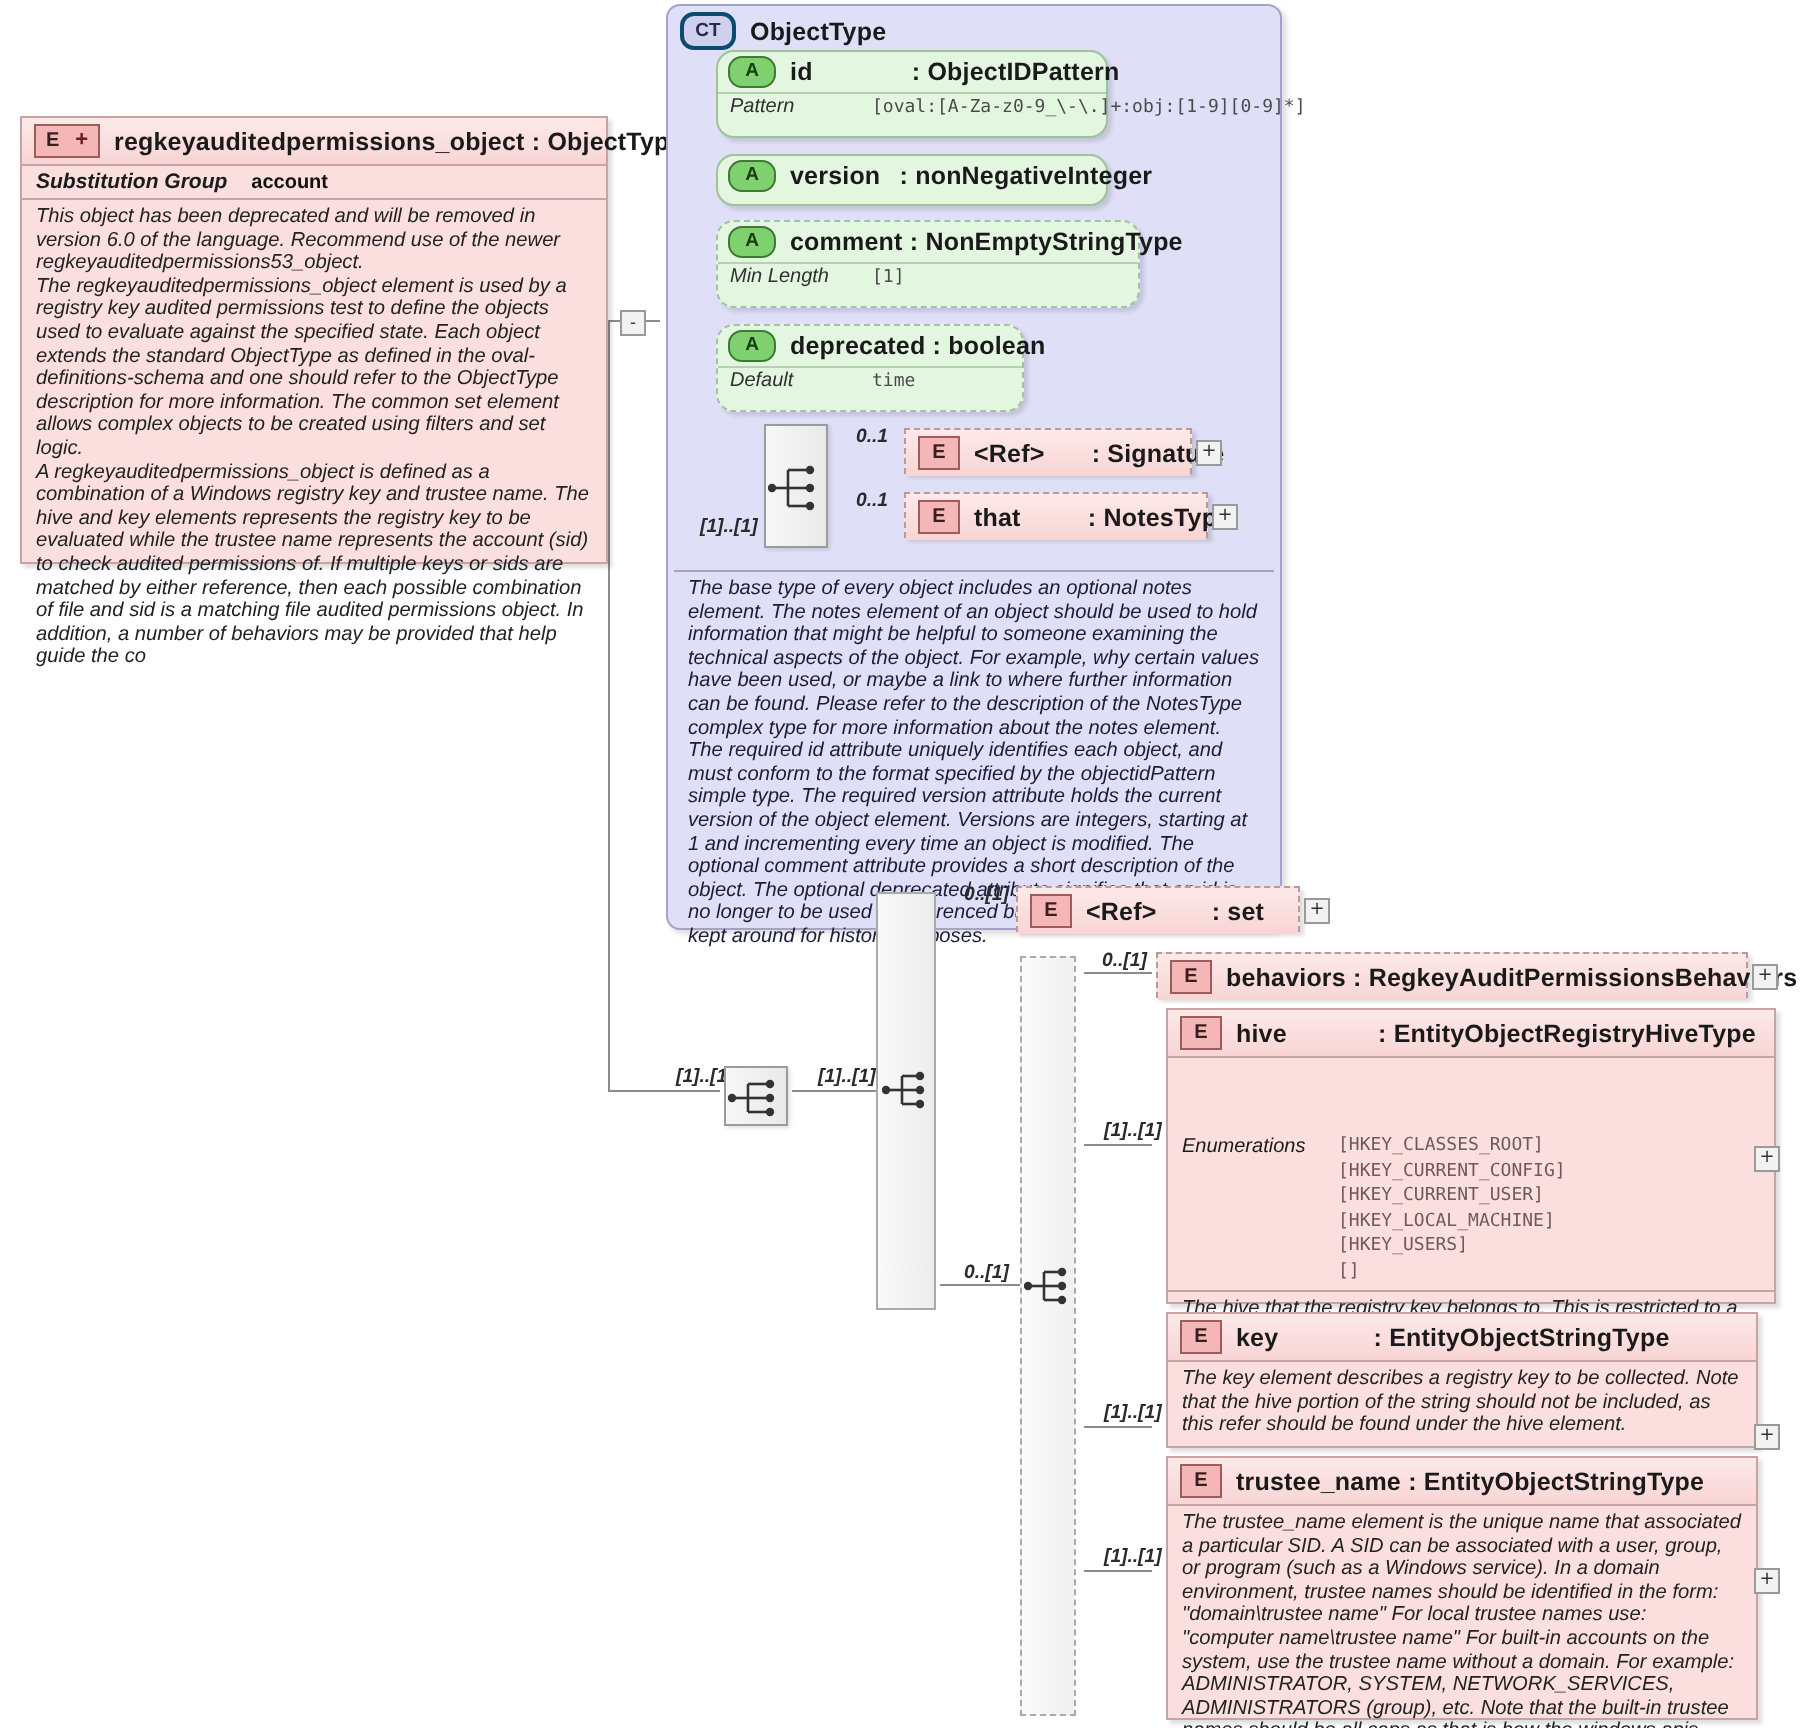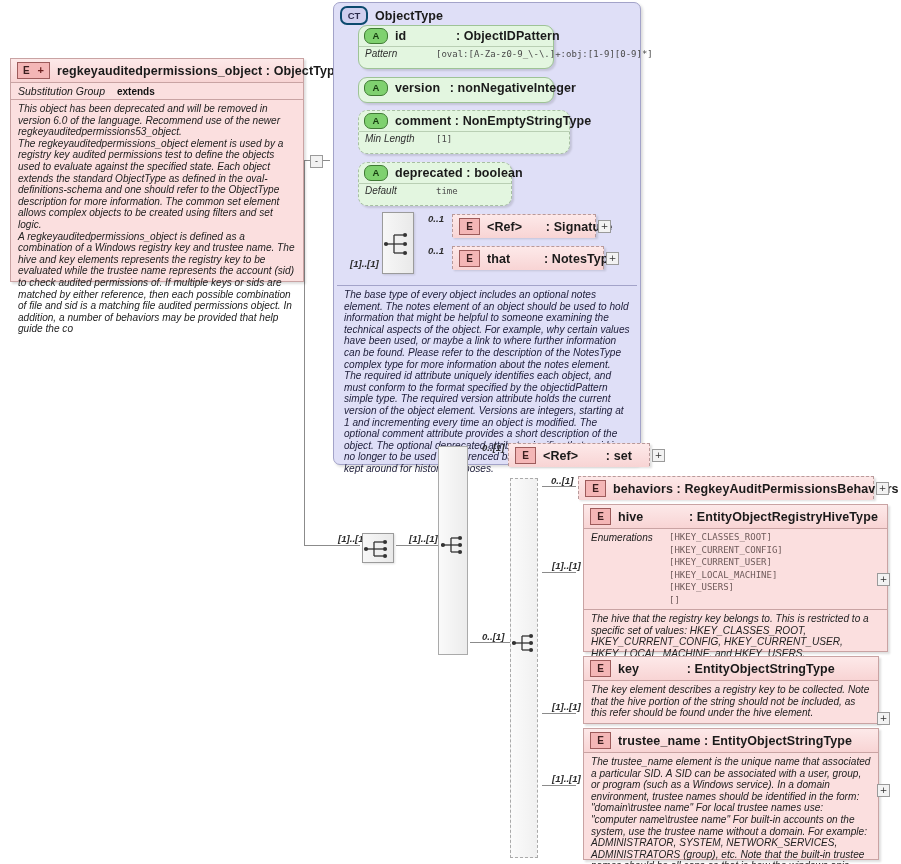--- a/index.html
+++ b/index.html
@@ -49,23 +49,23 @@
              font-size:9px;color:#4a4a4a;white-space:nowrap;padding-top:1px;}
 
   
   .sep{border-top:1px solid #c9a3a3;}
   .sep-v{border-top:1px solid #a3a3c9;}
   .doc{font-style:italic;font-size:10.1px;line-height:11.6px;color:#222;
        padding:3px 7px 4px 7px;}
   .doc.v{color:#1c1c38;}
   .subgrp{display:flex;gap:12px;font-size:10.5px;padding:2px 7px 2px 7px;
           align-items:baseline;}
-  .subgrp .sl{font-style:italic;color:#1a1a1a;}
+  .subgrp .sl{font-style:italic;color:#1a1a1a;font-weight:bold;}
   .subgrp .sv{font-weight:bold;font-size:10px;color:#111;}
-  .enums{display:flex;gap:10px;padding:3px 7px 3px 7px;font-size:10px;}
+  .enums{display:flex;gap:10px;padding:3px 7px 3px 7px;font-size:10px;margin-top:36px;}
   .enums .el-lbl{font-style:italic;color:#1a1a1a;flex:0 0 auto;min-width:68px;}
   .enums .vals{display:flex;flex-direction:column;gap:1px;
                font-family:"DejaVu Sans Mono","Liberation Mono",monospace;
                font-size:9px;color:#6e5a5a;line-height:11.5px;}
 
   
   .expand{position:absolute;width:11px;height:11px;border:1px solid #9a9a9a;
           background:#f2f2f2;display:flex;align-items:center;justify-content:center;
           font-size:9px;line-height:1;color:#333;font-family:"DejaVu Sans",sans-serif;}
   .collapse{position:absolute;width:11px;height:11px;border:1px solid #9a9a9a;
@@ -133,21 +133,21 @@
       </span>
       <span class="ttl">
         <span class="nm">regkeyauditedpermissions_object</span>
         <span>:</span>
         <span class="ty">ObjectType</span>
       </span>
     </div>
     <div class="sep"></div>
     <div class="subgrp">
       <span class="sl">Substitution Group</span>
-      <span class="sv">extends</span>
+      <span class="sv">account</span>
     </div>
     <div class="sep"></div>
     <div class="doc" style="white-space:pre-line;font-style:italic;">This object has been deprecated and will be removed in version 6.0 of the language. Recommend use of the newer regkeyauditedpermissions53_object.
 The regkeyauditedpermissions_object element is used by a registry key audited permissions test to define the objects used to evaluate against the specified state. Each object extends the standard ObjectType as defined in the oval-definitions-schema and one should refer to the ObjectType description for more information. The common set element allows complex objects to be created using filters and set logic.
 A regkeyauditedpermissions_object is defined as a combination of a Windows registry key and trustee name. The hive and key elements represents the registry key to be evaluated while the trustee name represents the account (sid) to check audited permissions of. If multiple keys or sids are matched by either reference, then each possible combination of file and sid is a matching file audited permissions object. In addition, a number of behaviors may be provided that help guide the co</div>
   </div>
 
   <div class="box ct" style="left:333px;top:2px;width:308px;height:463px;">
     <div class="hdr">
       <span class="icon-ct">CT</span>

